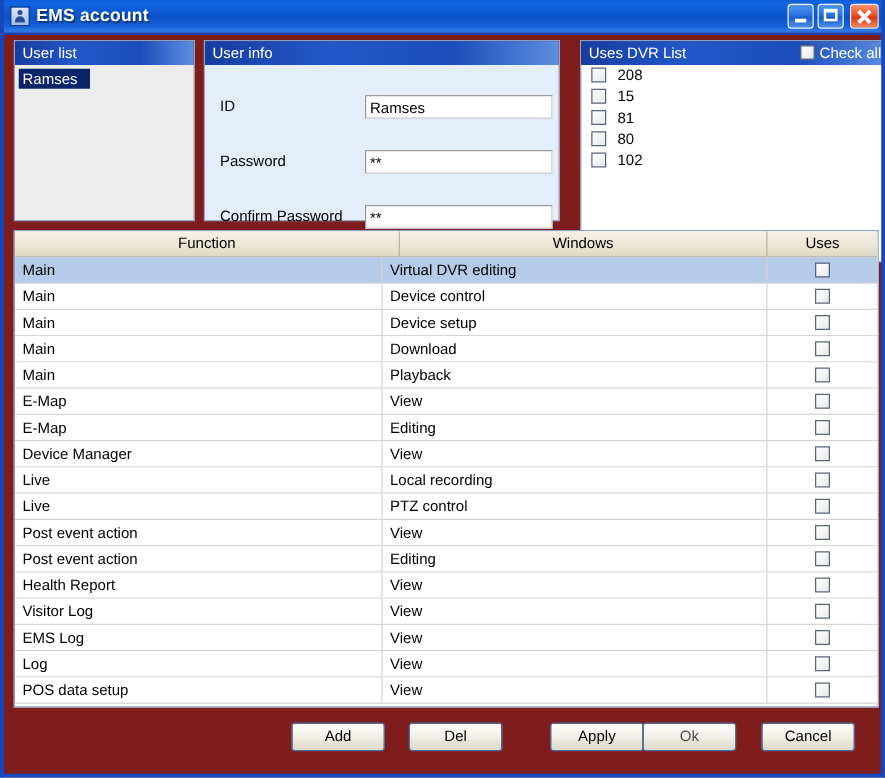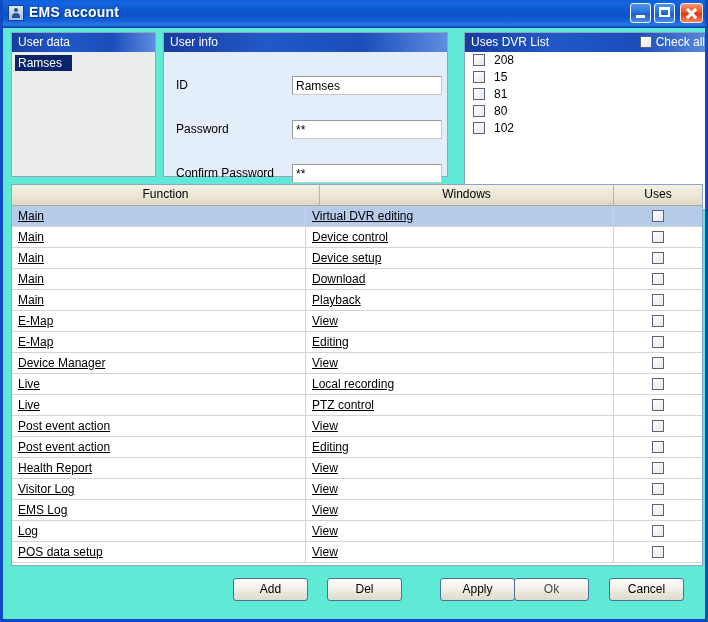--- a/index.html
+++ b/index.html
@@ -11,21 +11,21 @@
     font-family: "Liberation Sans", sans-serif;
     -webkit-font-smoothing: none;
   }
 
   
   #window {
     position: relative;
     width: 708px;
     height: 622px;
     box-sizing: border-box;
-    background: #5eead4;
+    background: #7f1d1d;
     border-left: 3px solid #1049c4;
     border-right: 3px solid #1049c4;
     border-bottom: 3px solid #1049c4;
     overflow: hidden;
   }
 
   
   #titlebar {
     position: absolute;
     left: -3px;
@@ -260,21 +260,20 @@
   .trow.sel { background: #b5cbe9; }
   .trow .td {
     font-size: 12px;
     color: #000;
     line-height: 20px;
     padding-left: 6px;
     box-sizing: border-box;
     border-right: 1px solid #d4d4d4;
     overflow: hidden;
     white-space: nowrap;
-    text-decoration: underline;
   }
   .trow .td.col-uses {
     border-right: none;
     padding-left: 0;
     text-align: center;
   }
   .trow .td.col-uses .cb { vertical-align: -2px; margin-top: 3px; }
 
   
   #buttonbar {
@@ -312,21 +311,21 @@
     <div id="title-text">EMS account</div>
     <div class="win-btn" id="btn-min"></div>
     <div class="win-btn" id="btn-max"></div>
     <div class="win-btn" id="btn-close">
       <span class="x1"></span>
         <span class="x2"></span>
     </div>
   </div>
 
   <div class="panel" id="panel-userlist">
-    <div class="panel-head">User data</div>
+    <div class="panel-head">User list</div>
     <div class="panel-body">
       <span id="user-item">Ramses</span>
     </div>
   </div>
 
   <div class="panel" id="panel-userinfo">
     <div class="panel-head">User info</div>
     <div class="panel-body">
       <div class="field-row" id="row-id">
         <span class="lbl">ID</span>

